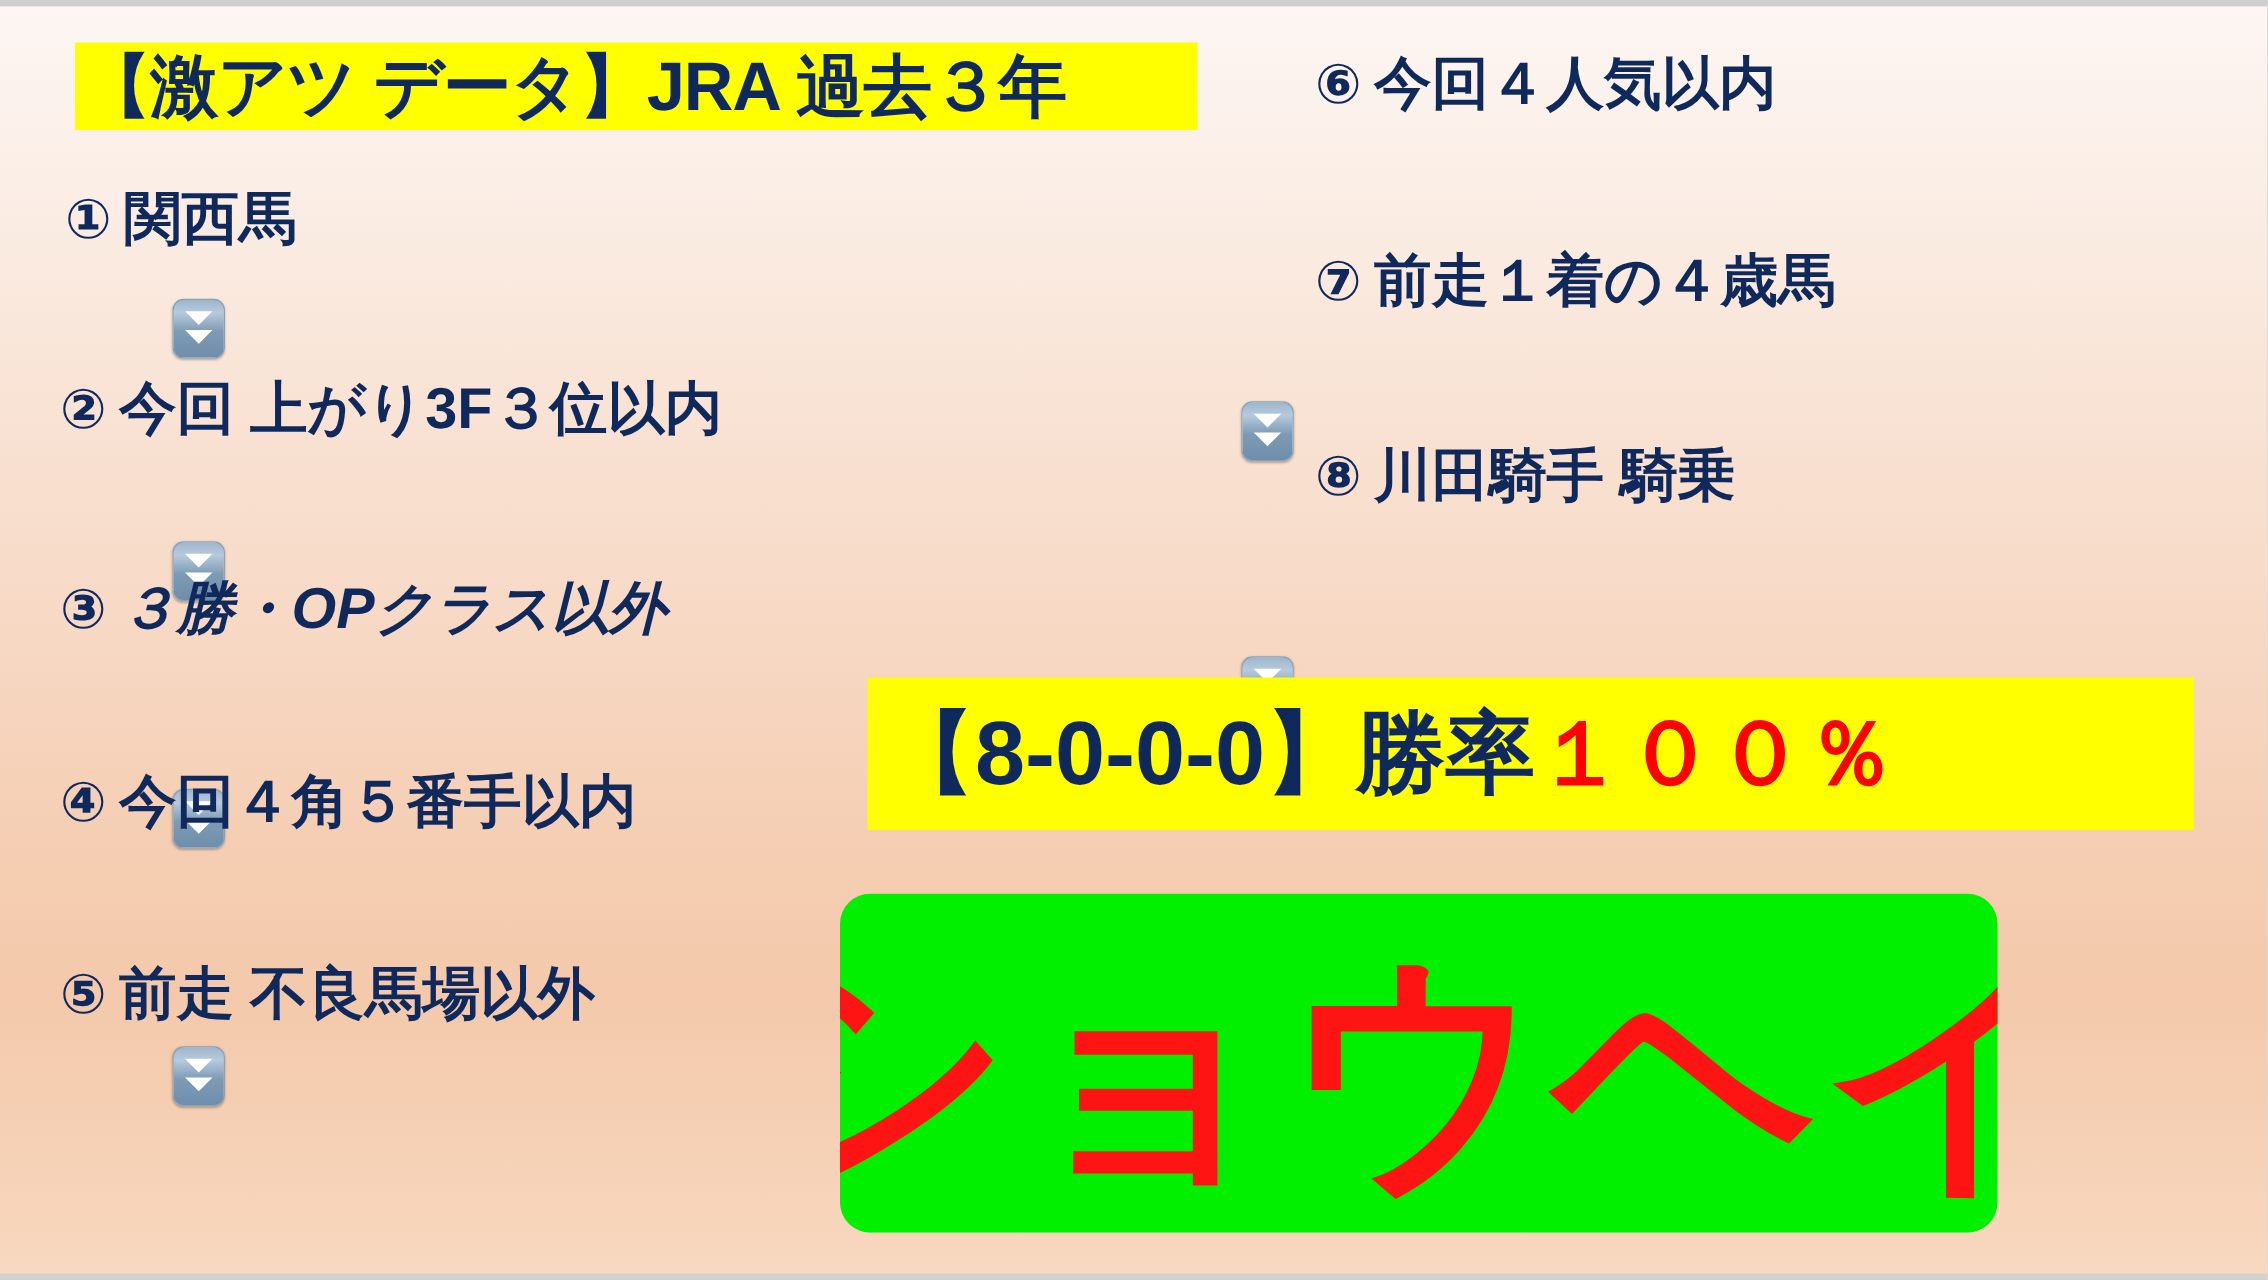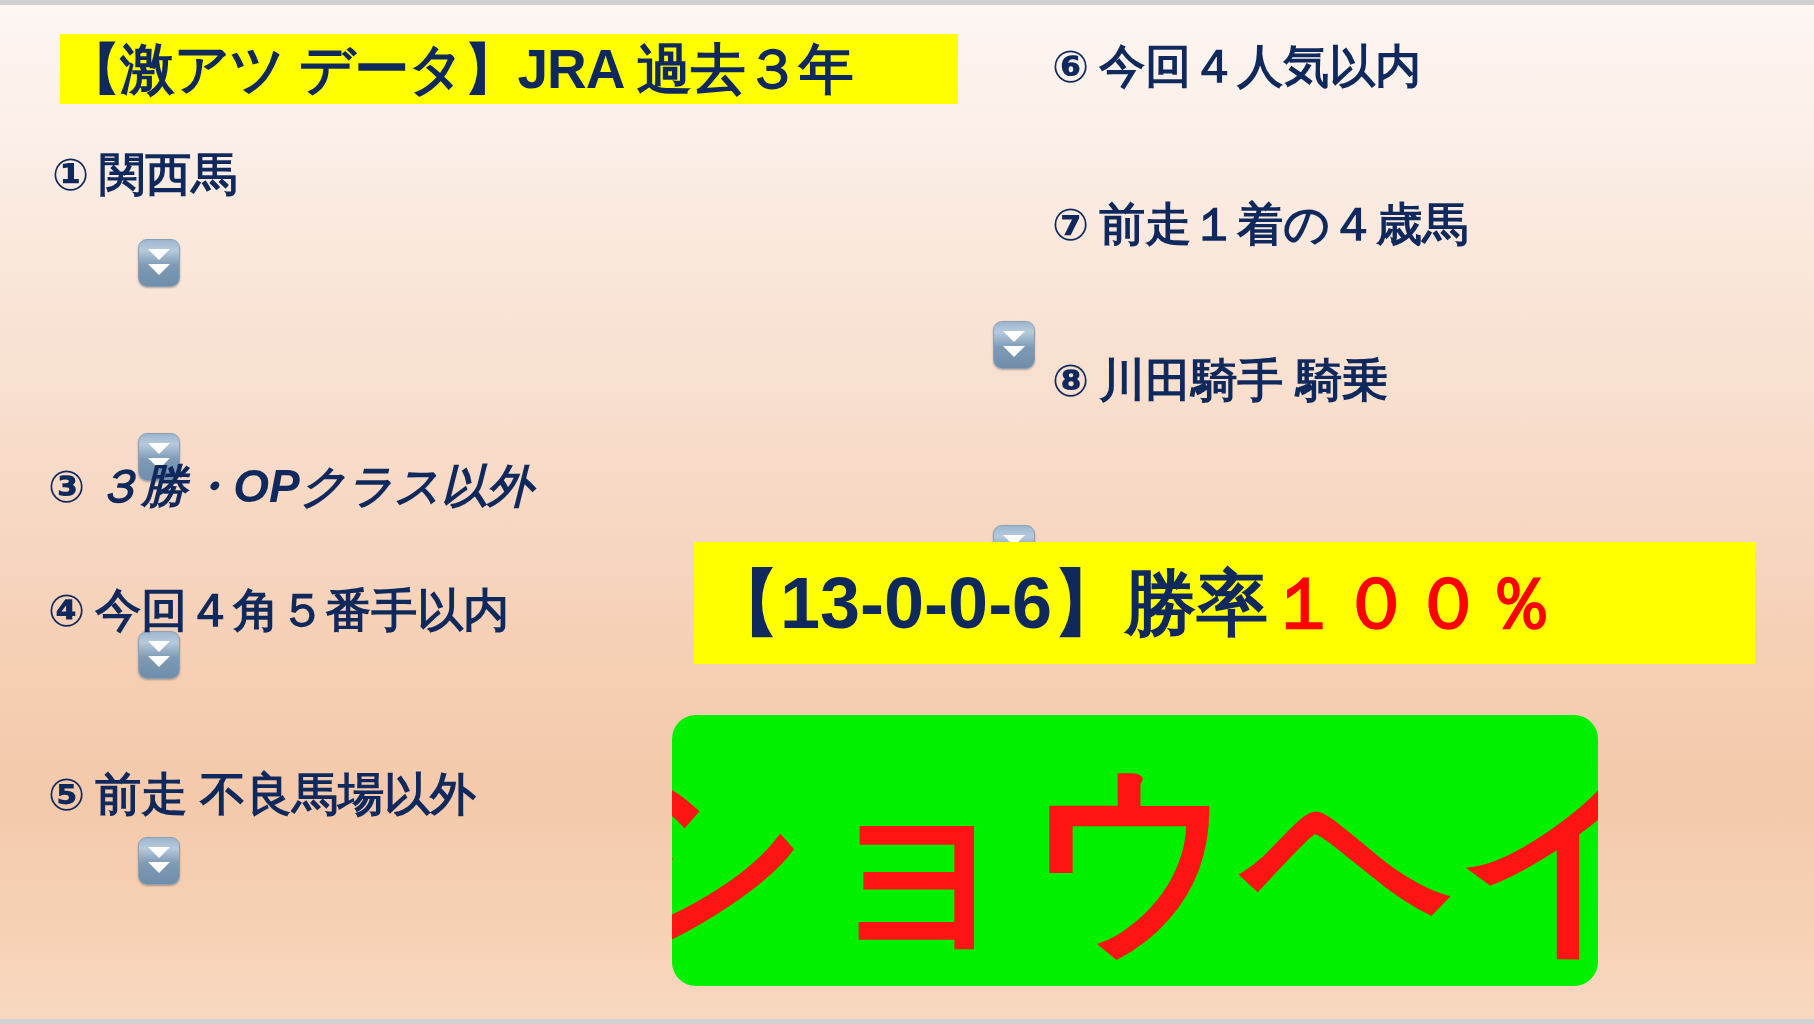--- a/index.html
+++ b/index.html
@@ -94,28 +94,31 @@
 
   <div id="title-banner" class="blk">
     <span class="t">【激アツ データ】JRA 過去３年</span>
   </div>
 
   <div class="blk cond" style="left:52px;top:146px;">
     <span class="num">①</span><span>関西馬</span>
   </div>
   <div class="blk arrow-icon" style="left:138px;top:234px;"></div>
 
+  <div class="blk cond" style="left:48px;top:298px;">
+    <span class="num">②</span><span>今回 上がり3F３位以内</span>
+  </div>
   <div class="blk arrow-icon" style="left:138px;top:380px;"></div>
 
   <div class="blk cond" style="left:48px;top:458px;font-style:italic;">
     <span class="num">③</span><span>３勝・OPクラス以外</span>
   </div>
   <div class="blk arrow-icon" style="left:138px;top:530px;"></div>
 
-  <div class="blk cond" style="left:48px;top:582px;">
+  <div class="blk cond" style="left:48px;top:613px;">
     <span class="num">④</span><span>今回４角５番手以内</span>
   </div>
   <div class="blk arrow-icon" style="left:138px;top:688px;"></div>
 
   <div class="blk cond" style="left:48px;top:766px;">
     <span class="num">⑤</span><span>前走 不良馬場以外</span>
   </div>
 
   <div class="blk cond" style="left:1052px;top:38px;">
     <span class="num">⑥</span><span>今回４人気以内</span>
@@ -125,20 +128,20 @@
   <div class="blk cond" style="left:1052px;top:196px;">
     <span class="num">⑦</span><span>前走１着の４歳馬</span>
   </div>
   <div class="blk arrow-icon" style="left:993px;top:280px;"></div>
 
   <div class="blk cond" style="left:1052px;top:352px;">
     <span class="num">⑧</span><span>川田騎手 騎乗</span>
   </div>
 
   <div id="result-banner" class="blk">
-    <span class="r"><span class="rec">【13-0-0-6】</span><span class="lbl">勝率</span><span class="pct">１００％</span></span>
+    <span class="r"><span class="rec">【8-0-0-0】</span><span class="lbl">勝率</span><span class="pct">１００％</span></span>
   </div>
 
   <div id="horse-box" class="blk">
     <span class="hn">ショウヘイ</span>
   </div>
 
 </div>
 
 </body></html>

